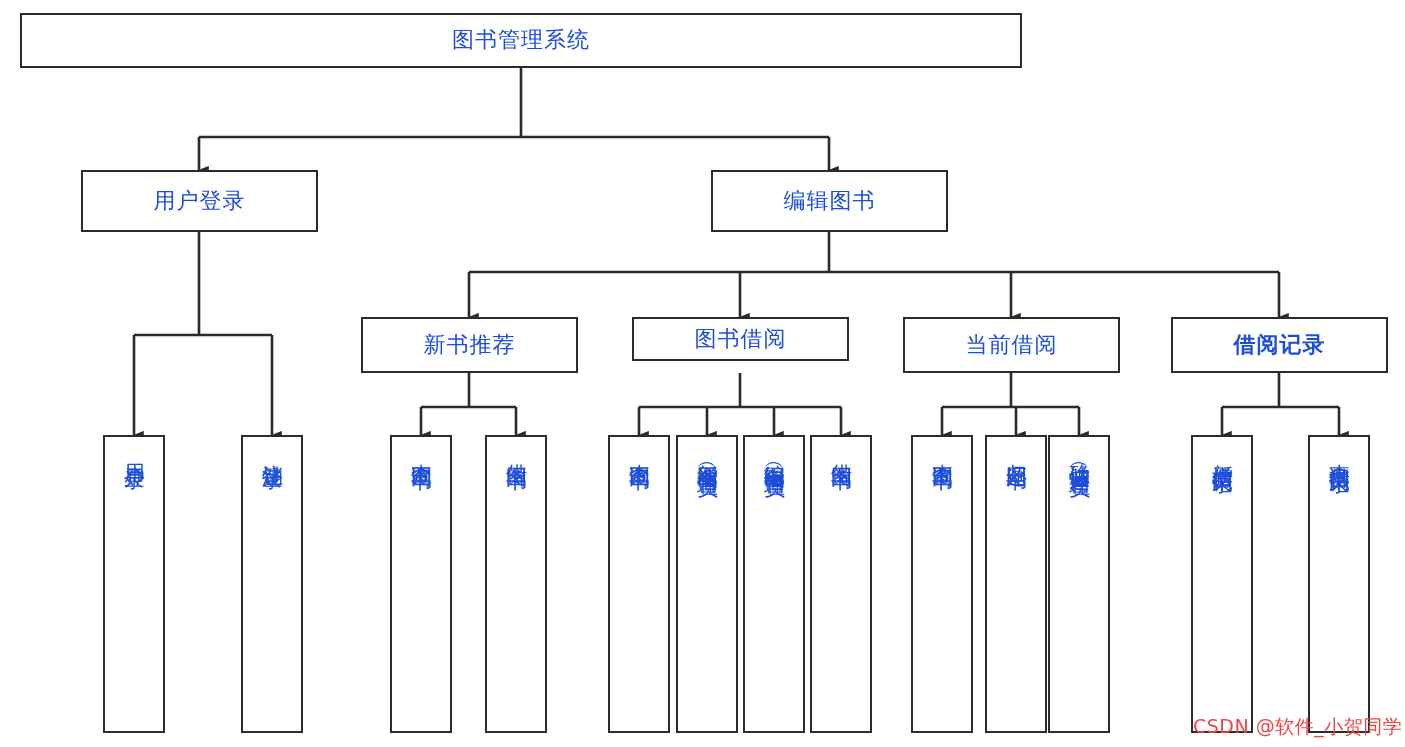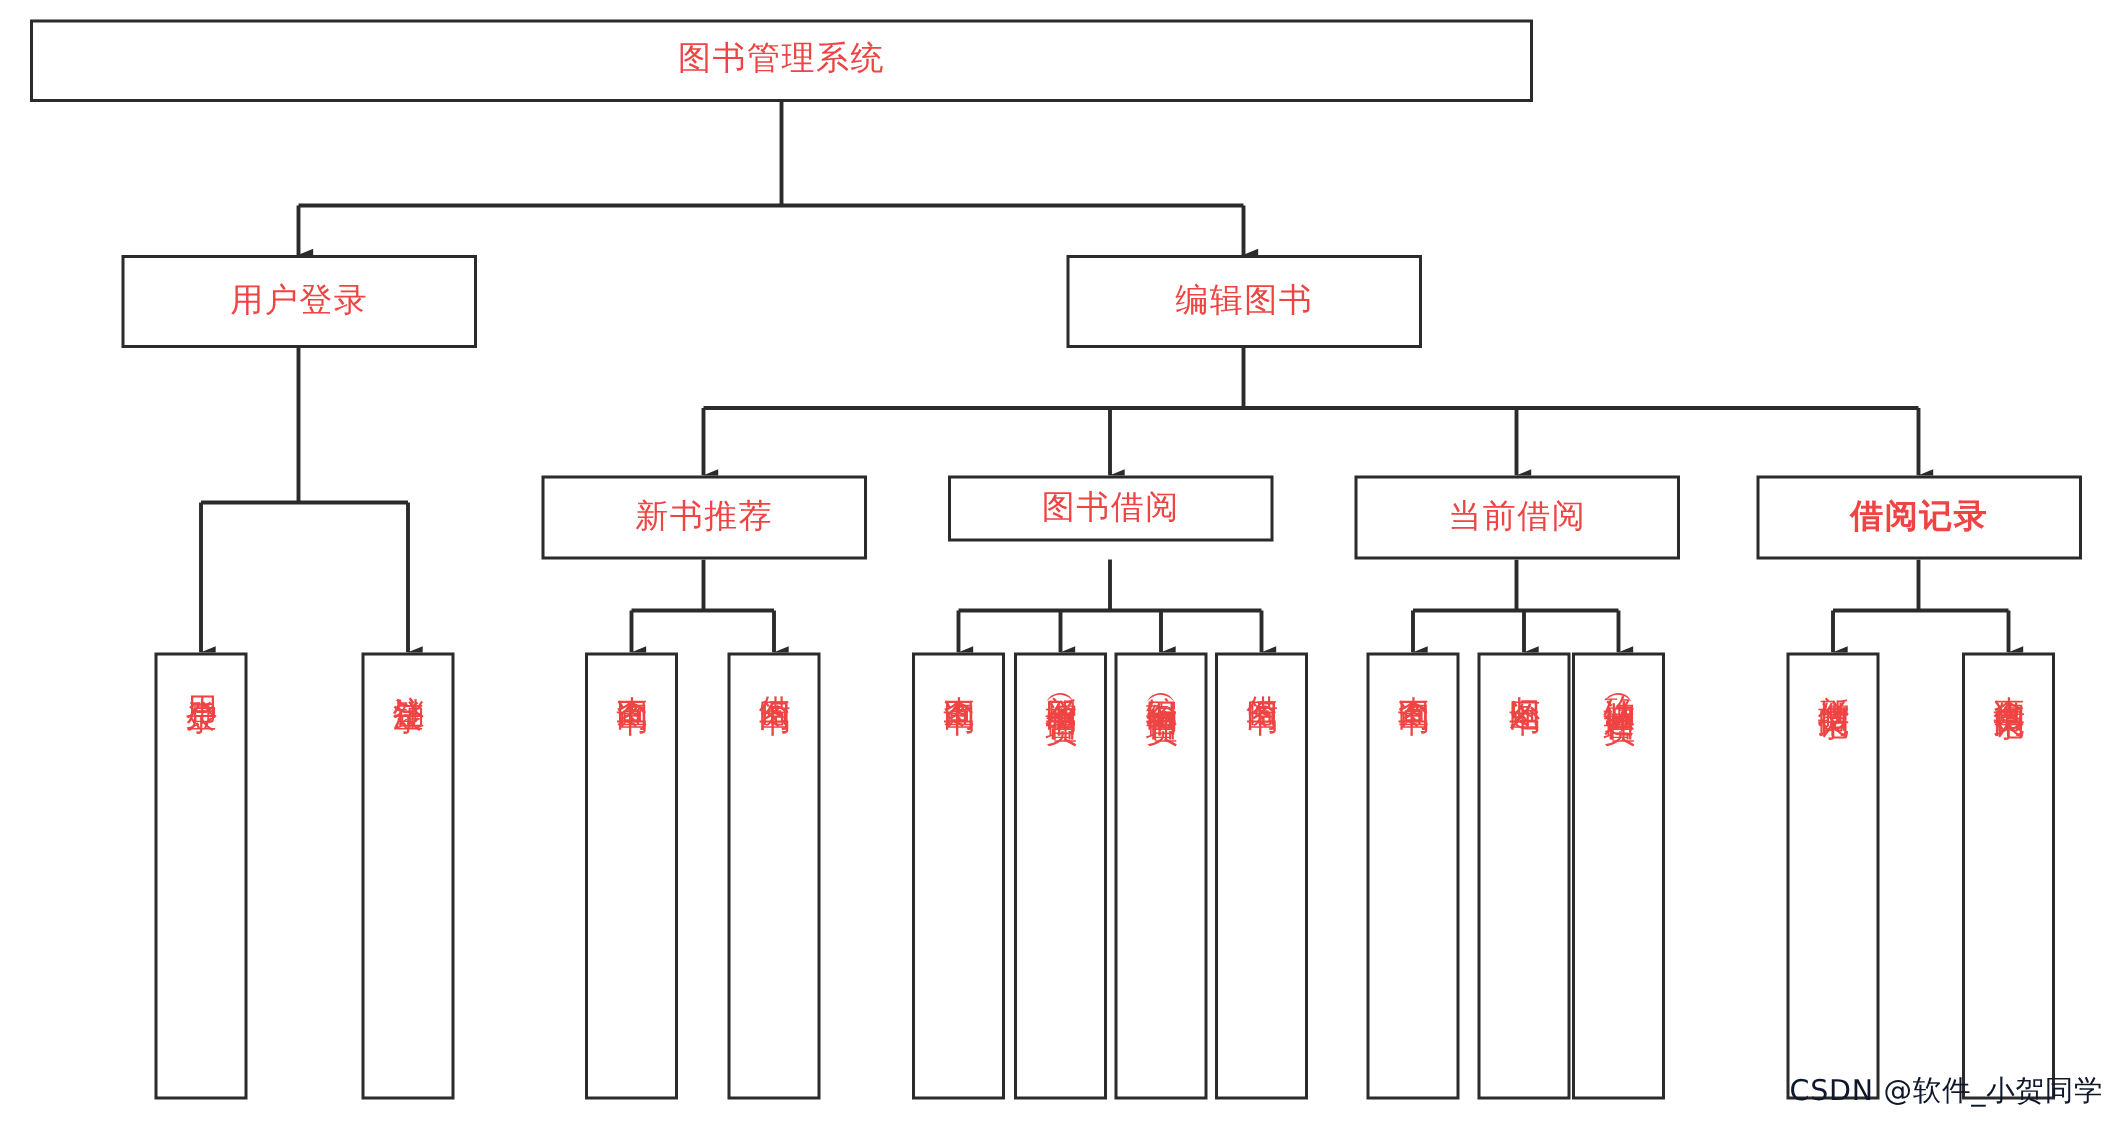--- a/index.html
+++ b/index.html
@@ -26,21 +26,21 @@
     pointer-events: none;
   }
   .node {
     position: absolute;
     box-sizing: border-box;
     border: 2.5px solid #2b2b2b;
     background: #ffffff;
     display: flex;
     align-items: center;
     justify-content: center;
-    color: #ef4444;
+    color: #1d4ed8;
     z-index: 2;
   }
   .node.horizontal {
     font-size: 22px;
     line-height: 1.1;
     letter-spacing: 1px;
   }
   .node.vertical {
     font-size: 21px;
     letter-spacing: 2px;
@@ -49,21 +49,21 @@
   }
   .node.vertical .vtext {
     writing-mode: vertical-rl;
     text-orientation: upright;
     line-height: 1;
     white-space: nowrap;
   }
   .watermark {
     position: absolute;
     font-size: 19px;
-    color: #0f172a;
+    color: #ef4444;
     white-space: nowrap;
     letter-spacing: 0.5px;
     z-index: 3;
   }
 </style>
 </head>
 <body>
 
 <div id="canvas">
 
@@ -122,21 +122,21 @@
         <span>编辑图书</span>
       </div>
     </div>
   <div id="level3-host">
       <div class="node horizontal" style="left: 361px; top: 317px; width: 217px; height: 56px;">
         <span>新书推荐</span>
       </div>
       <div class="node horizontal" style="left: 632px; top: 317px; width: 217px; height: 44px;">
         <span>图书借阅</span>
       </div>
-      <div class="node horizontal" style="left: 903px; top: 317px; width: 217px; height: 56px;">
+      <div class="node horizontal" style="left: 903px; top: 317px; width: 217px; height: 56px; font-family: Liberation Serif, serif;">
         <span>当前借阅</span>
       </div>
       <div class="node horizontal" style="left: 1171px; top: 317px; width: 217px; height: 56px; font-weight: bold;">
         <span>借阅记录</span>
       </div>
     </div>
   <div id="leaves-host">
       <div class="node vertical" style="left: 103px; top: 435px; width: 62px; height: 298px;">
         <span class="vtext">用户登录</span>
       </div>

